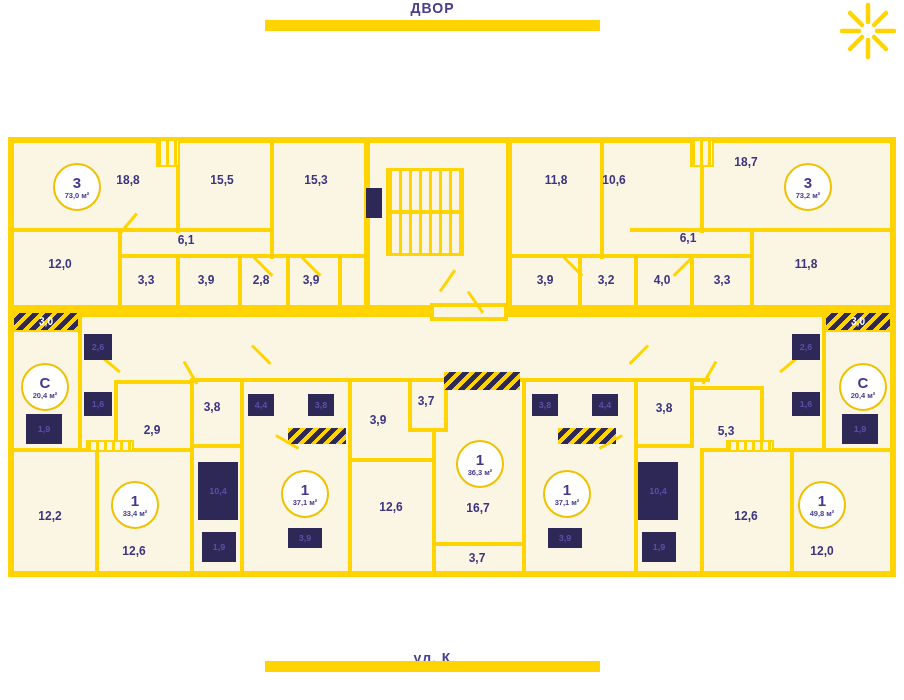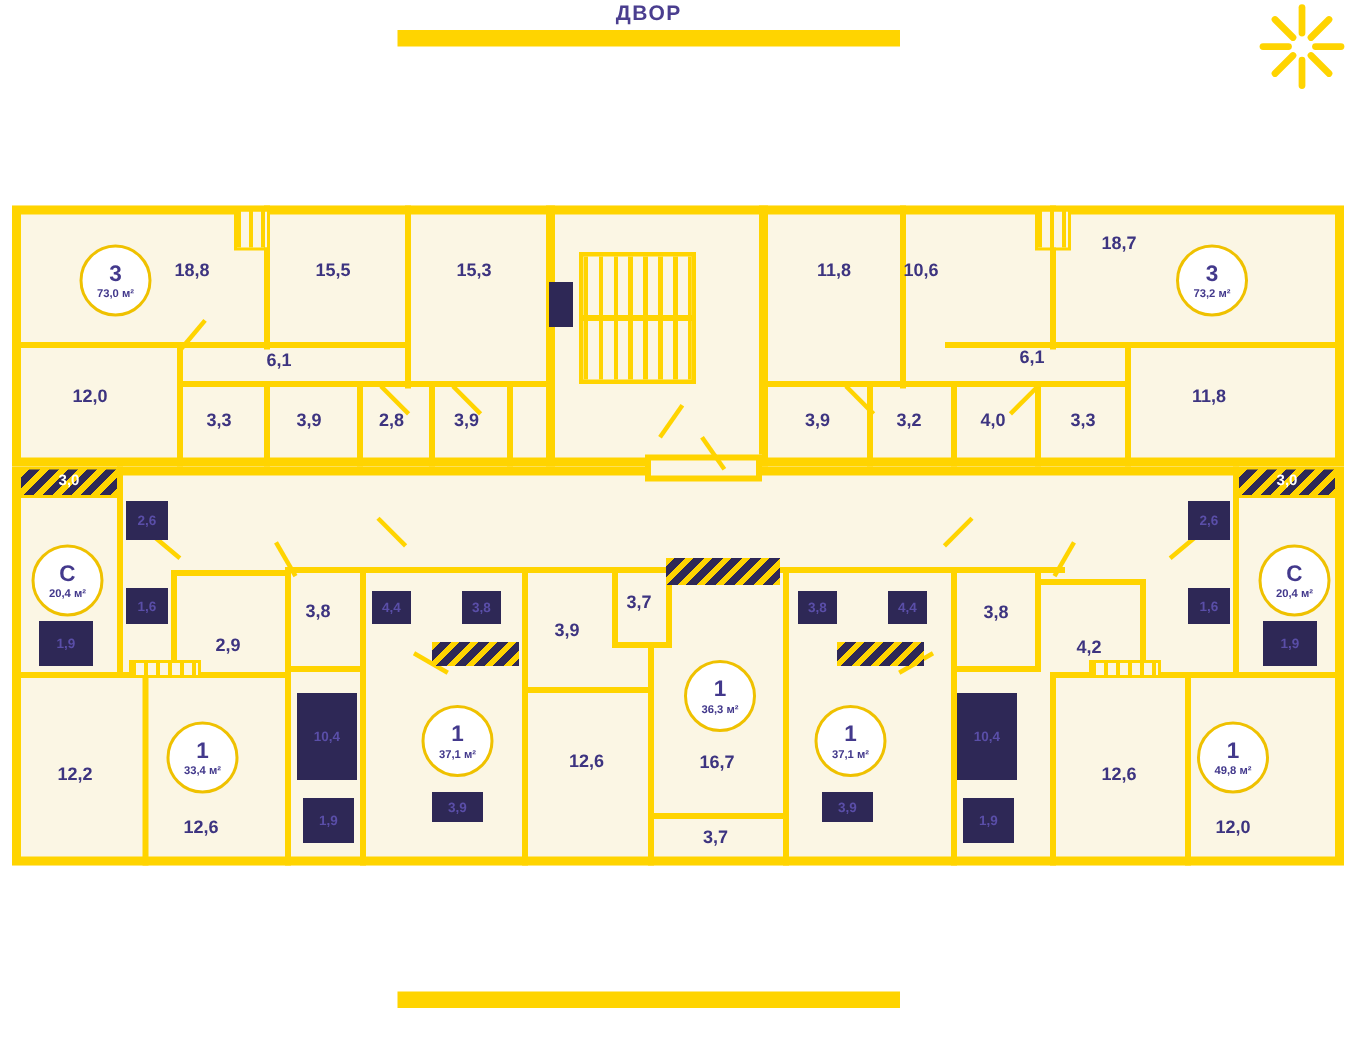--- a/index.html
+++ b/index.html
@@ -28,20 +28,21 @@
                  color:#4A3E8F;font-size:14px;letter-spacing:1px;z-index:1;}
   .sun{position:absolute;left:835px;top:2px;z-index:1;}
 </style>
 </head>
 <body>
 
 <div class="plan">
 
   <div class="title" style="top:0">ДВОР</div>
   <div class="bar" style="top:20px"></div>
+  <div class="street" style="top:650px">ул. К</div>
   <div class="bar" style="top:661px"></div>
 
   <svg class="sun" width="64" height="60" viewBox="0 0 64 60">
     <g stroke="#FFD400" stroke-width="4.5" stroke-linecap="round">
       <line x1="42" y1="29" x2="59" y2="29"></line>
         <line x1="39" y1="35" x2="51" y2="47"></line>
       <line x1="33" y1="38" x2="33" y2="55"></line>
         <line x1="27" y1="35" x2="15" y2="47"></line>
       <line x1="24" y1="29" x2="7" y2="29"></line>
         <line x1="27" y1="23" x2="15" y2="11"></line>
@@ -211,18 +212,18 @@
   <b class="rl" style="left:50px;top:516px">12,2</b>
   <b class="rl" style="left:152px;top:430px">2,9</b>
   <b class="rl" style="left:134px;top:551px">12,6</b>
   <b class="rl" style="left:212px;top:407px">3,8</b>
   <b class="rl" style="left:378px;top:420px">3,9</b>
   <b class="rl" style="left:426px;top:401px">3,7</b>
   <b class="rl" style="left:391px;top:507px">12,6</b>
   <b class="rl" style="left:478px;top:508px">16,7</b>
   <b class="rl" style="left:477px;top:558px">3,7</b>
   <b class="rl" style="left:664px;top:408px">3,8</b>
-  <b class="rl" style="left:726px;top:431px">4,2</b>
+  <b class="rl" style="left:726px;top:431px">5,3</b>
   <b class="rl" style="left:746px;top:516px">12,6</b>
   <b class="rl" style="left:822px;top:551px">12,0</b>
   <b class="rl light" style="left:858px;top:321px">3,0</b>
 
 </div>
 
 </body></html>

